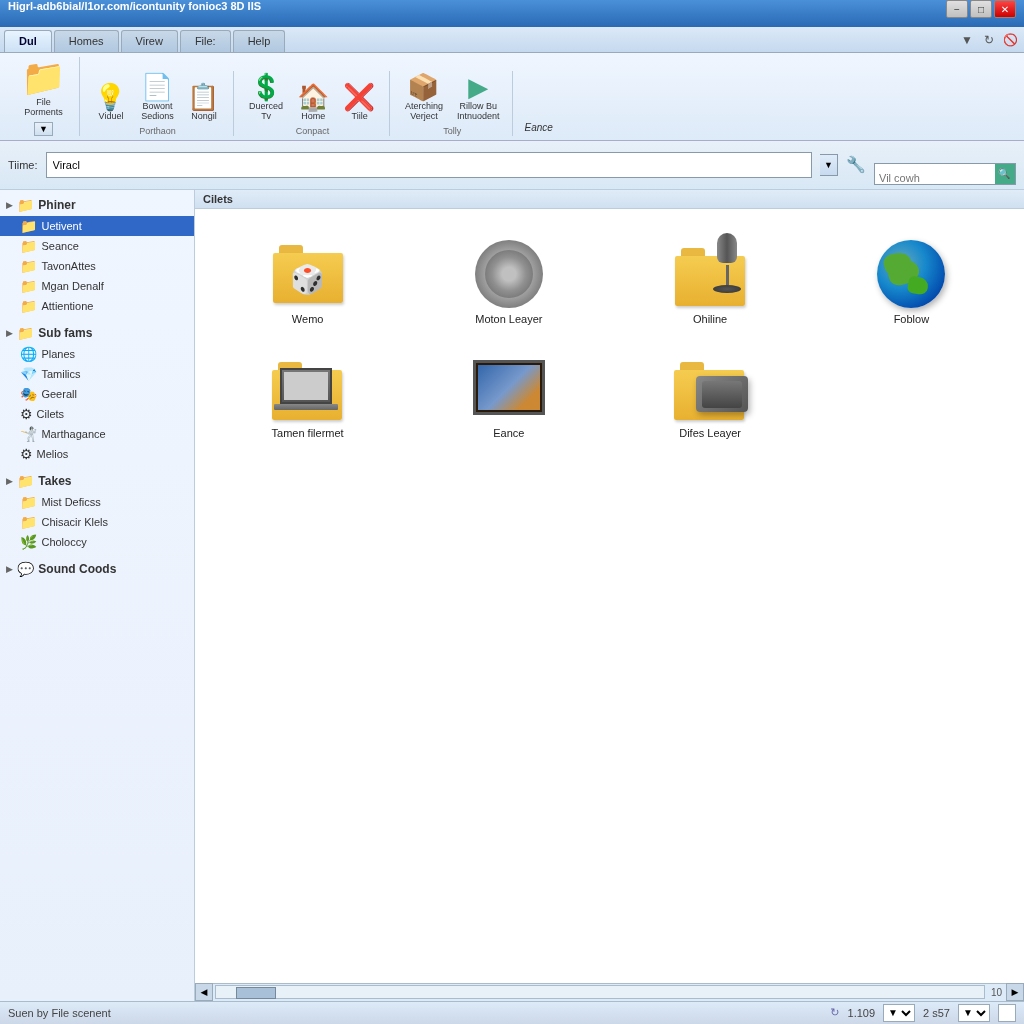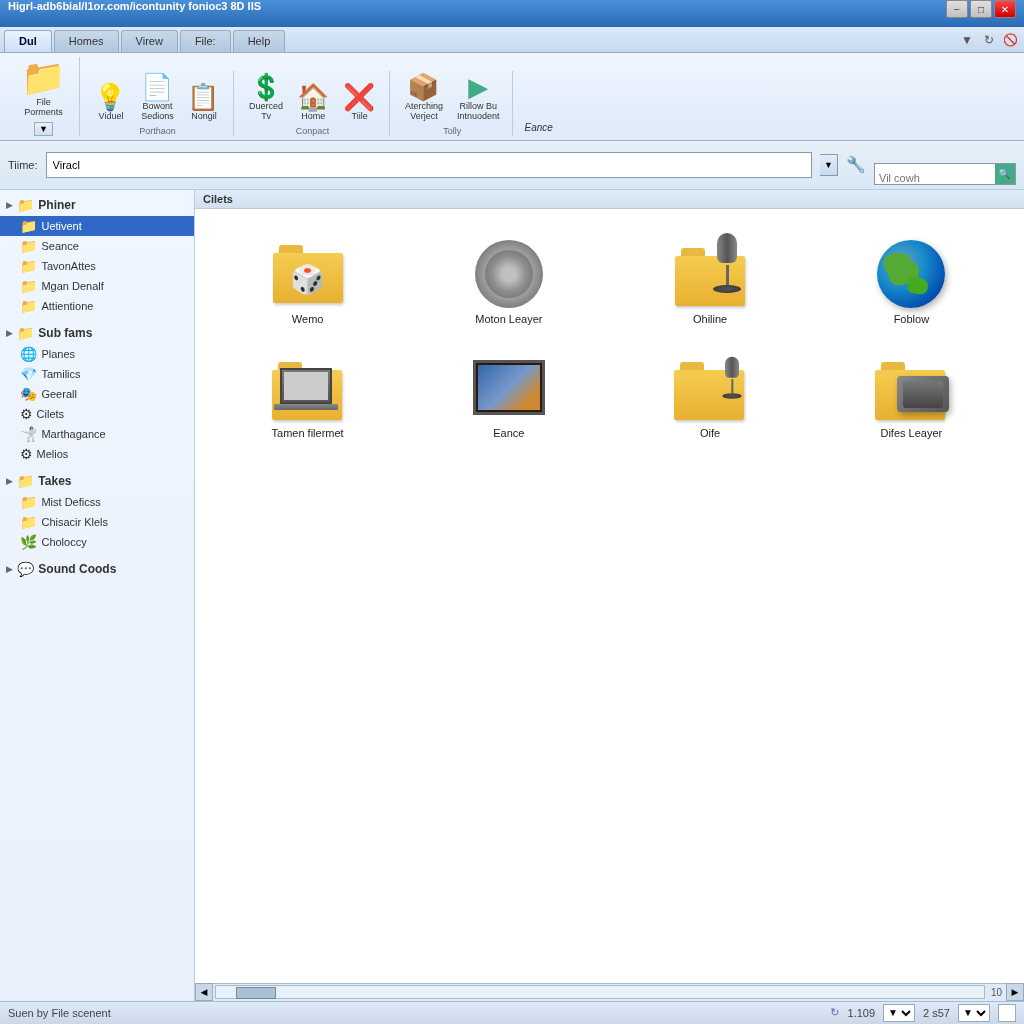--- a/index.html
+++ b/index.html
@@ -675,38 +675,20 @@
 
           <div class="grid-item">
             <div class="item-visual">
               <div class="screen-icon">
                 <div class="screen-content"></div>
               </div>
             </div>
             <span class="item-label">Eance</span>
           </div>
 
-          <div class="grid-item">
-            <div class="item-visual">
-              <div style="position:relative;width:72px;height:65px;">
-                <div class="folder-icon" style="position:absolute;bottom:0;left:0;">
-                  <div class="folder-tab"></div>
-                  <div class="folder-body"></div>
-                </div>
-                <div style="position:absolute;bottom:8px;right:0px;">
-                  <div class="mic-stand" style="transform:scale(0.7);">
-                    <div class="mic-head"></div>
-                    <div class="mic-pole"></div>
-                    <div class="mic-base"></div>
-                  </div>
-                </div>
-              </div>
-            </div>
-            <span class="item-label">Oife</span>
-          </div>
 
           <div class="grid-item">
             <div class="item-visual">
               <div style="position:relative;width:72px;height:65px;">
                 <div class="folder-icon" style="position:absolute;bottom:0;left:0;">
                   <div class="folder-tab"></div>
                   <div class="folder-body"></div>
                 </div>
                 <div class="disk-icon" style="position:absolute;bottom:8px;right:-2px;width:52px;height:36px;">
                   <div class="disk-inner" style="width:40px;height:27px;"></div>

